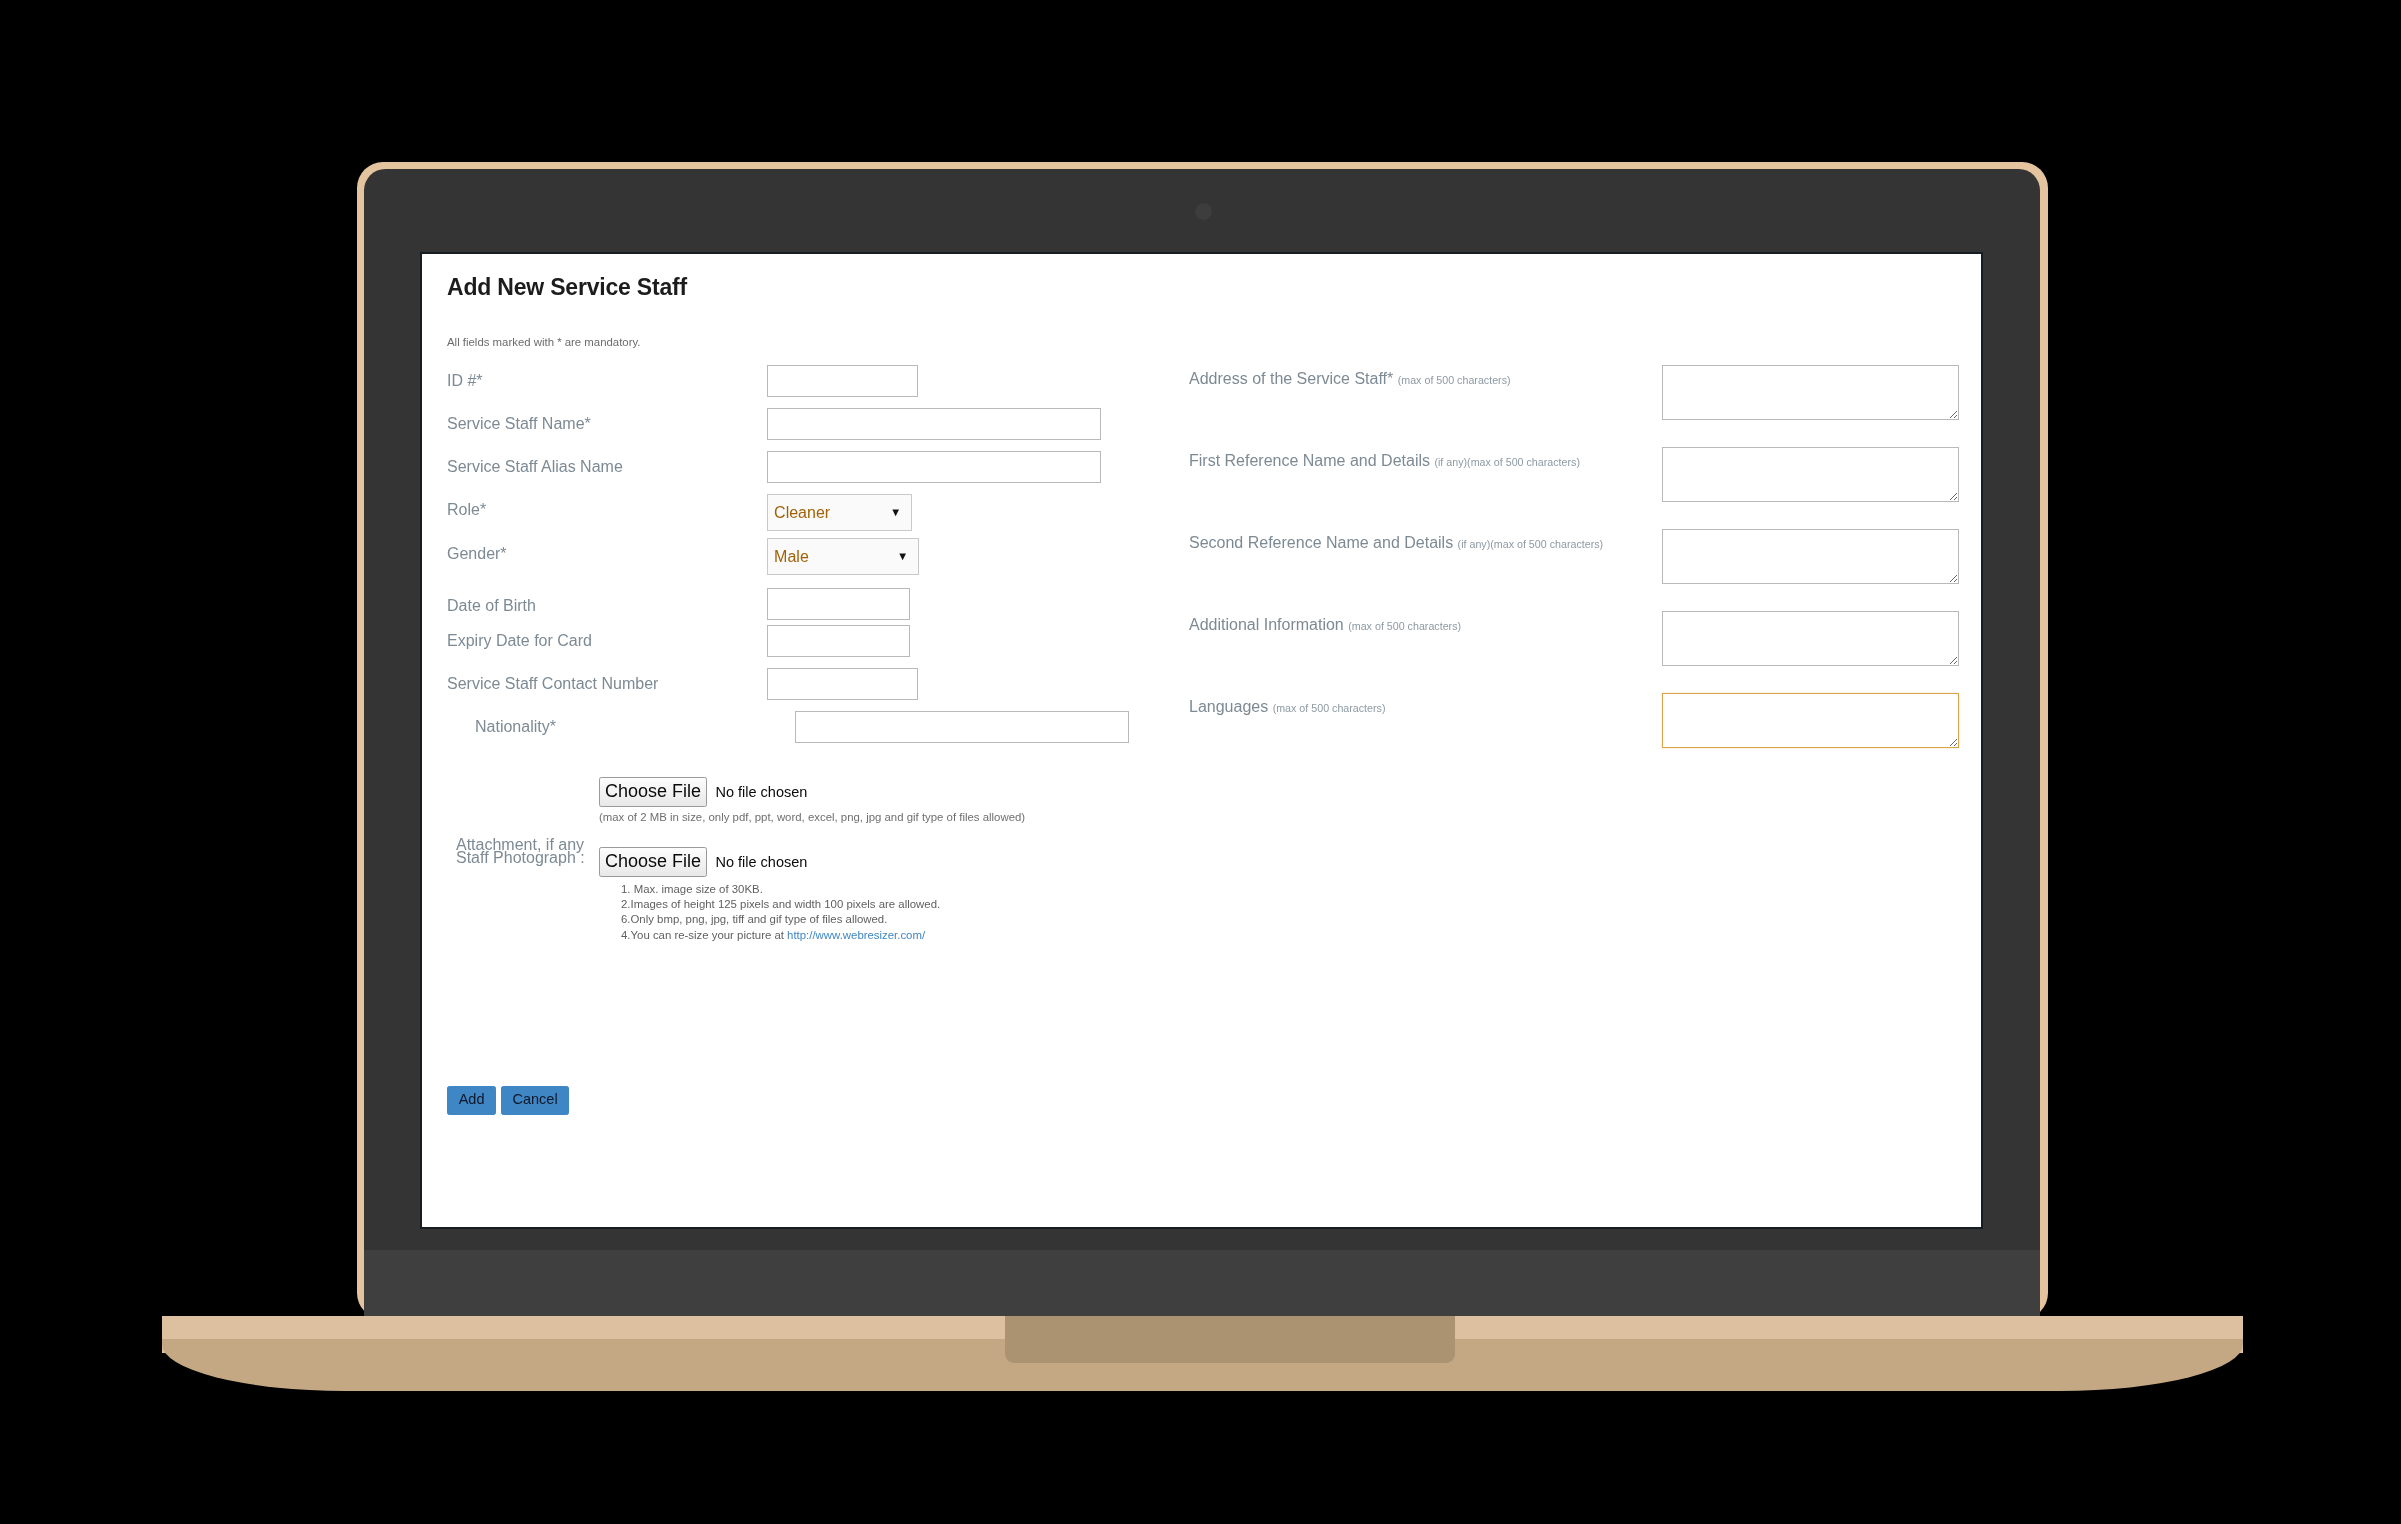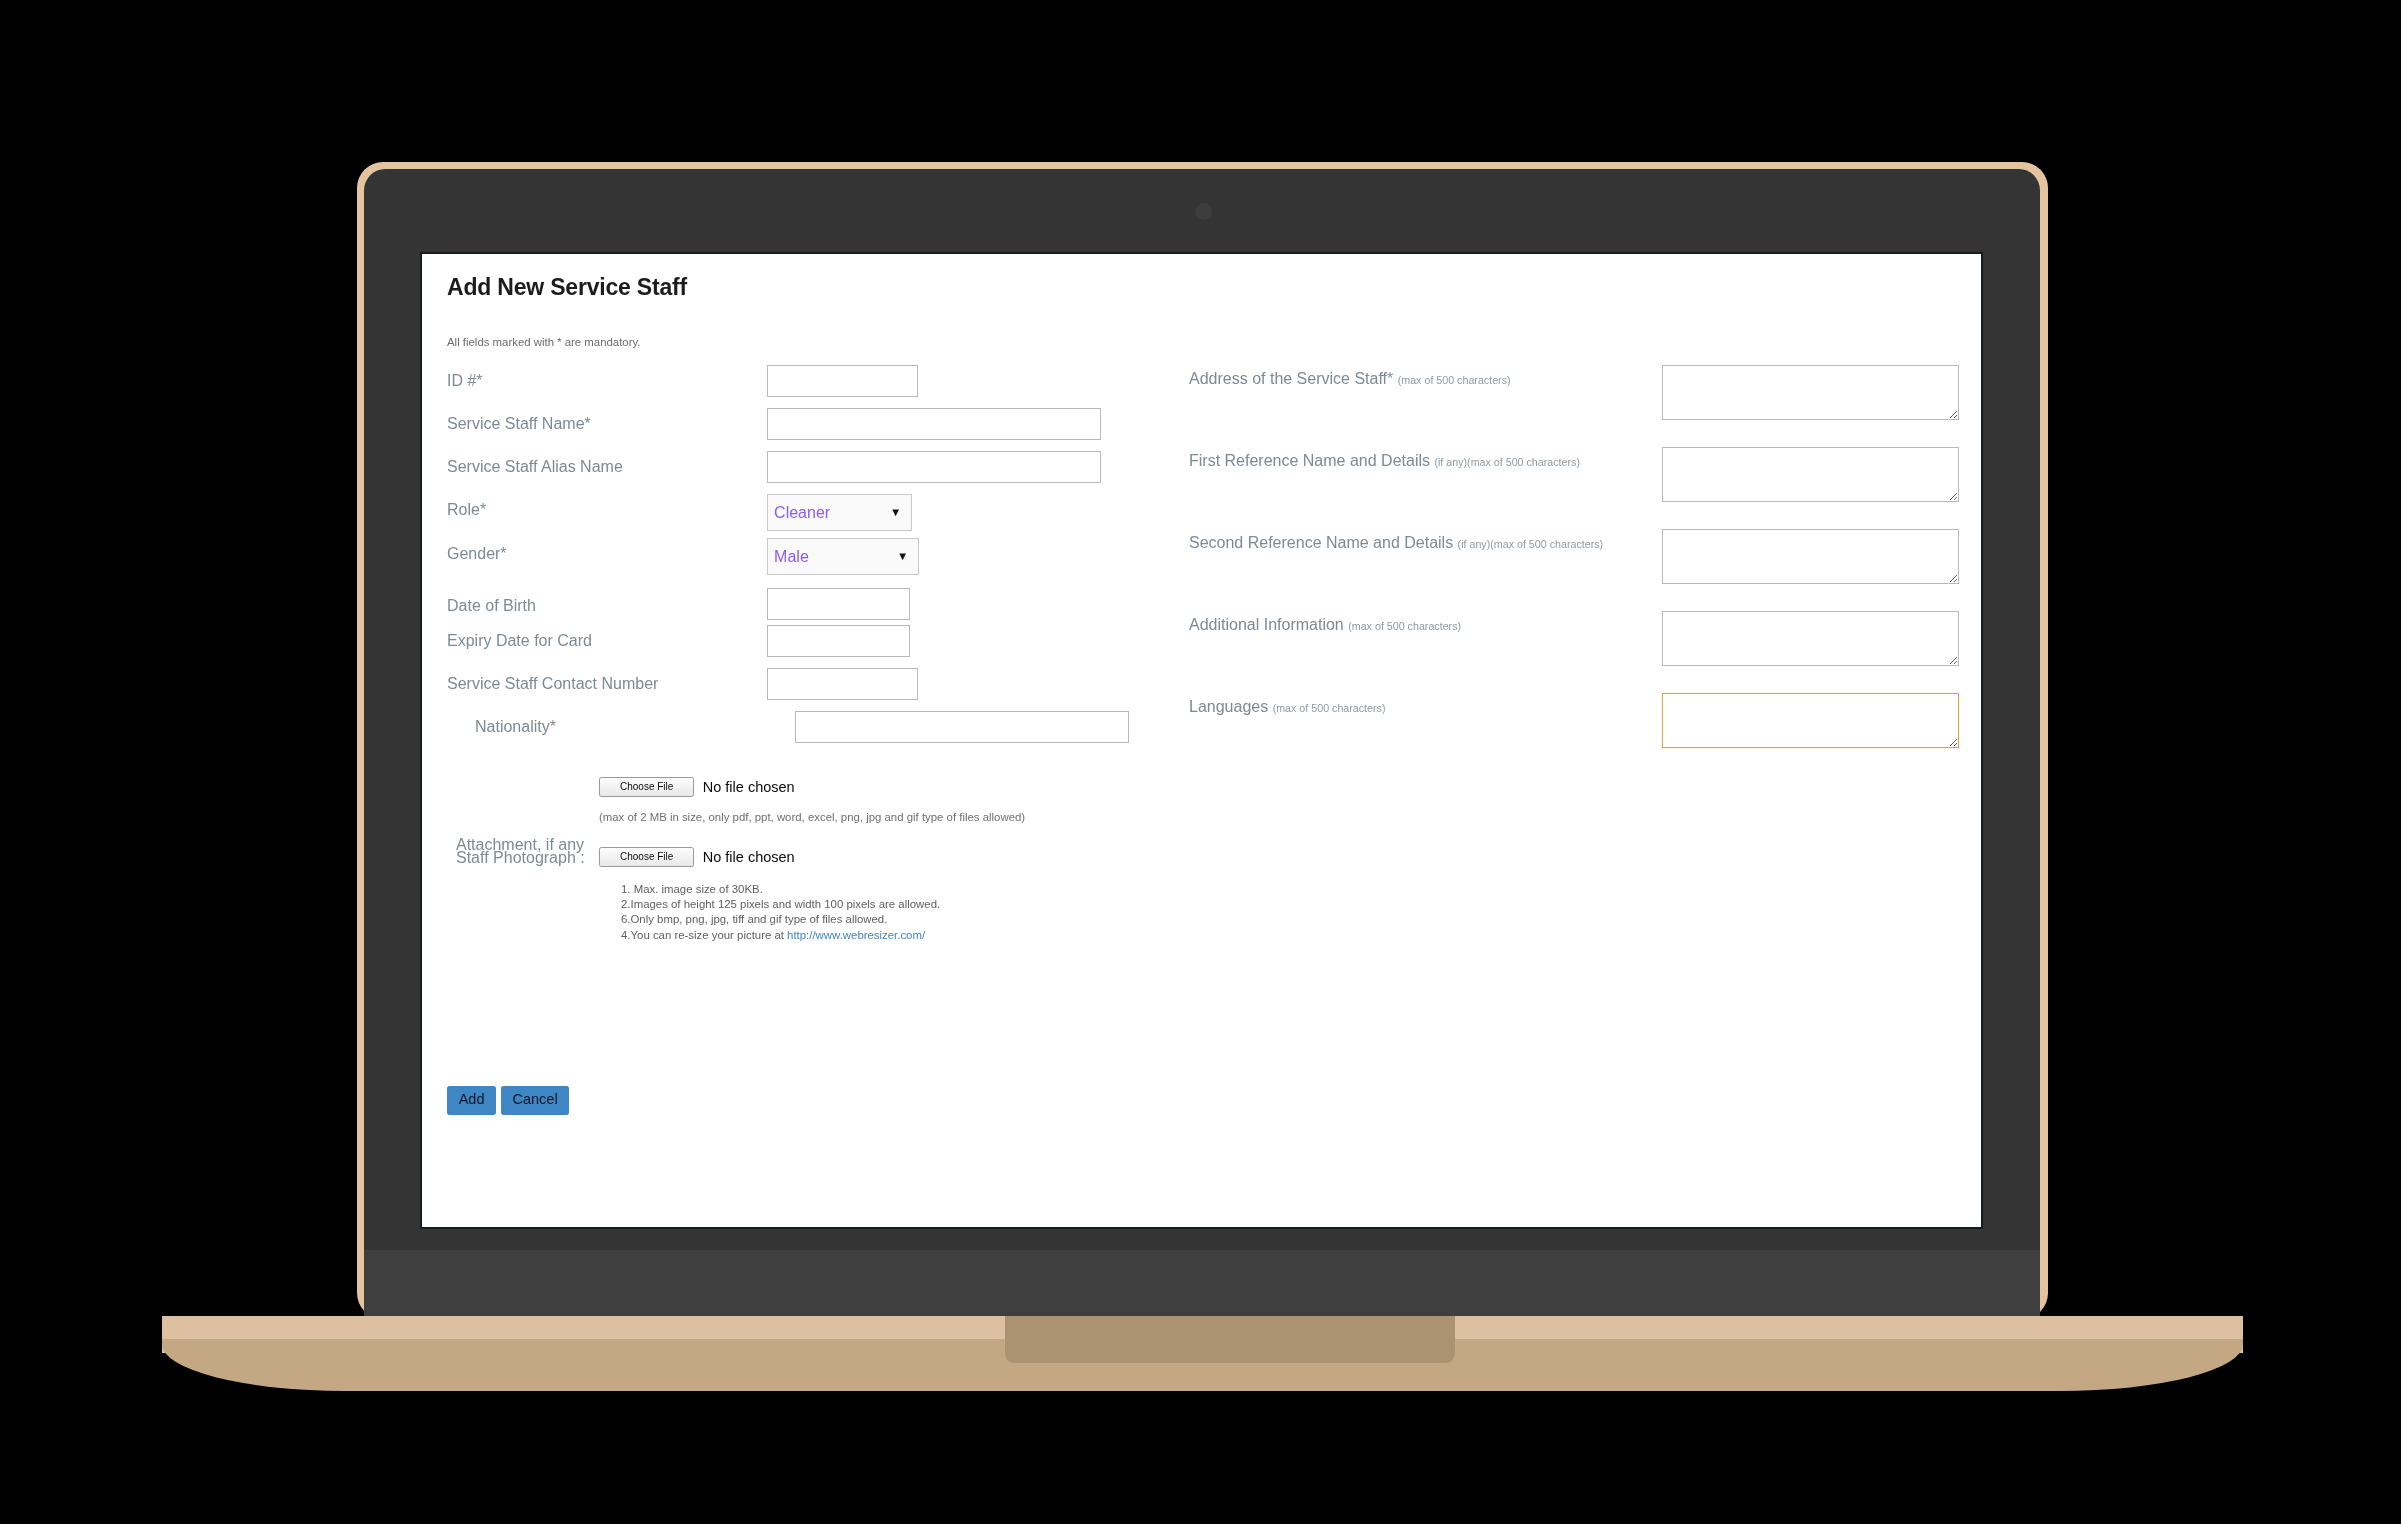--- a/index.html
+++ b/index.html
@@ -184,21 +184,21 @@
   input.w-mid     { width: 143px; }
   input.w-wide    { width: 334px; }
 
   select.sel {
     height: 37px;
     border: 0.8px solid #c9c9c9;
     background: #fafafa;
     box-sizing: border-box;
     font-size: 16px;
     font-family: "Liberation Sans", sans-serif;
-    color: #8b5cf6;
+    color: #a16207;
     padding: 1.5px 6.1px;
     border-radius: 0;
     -webkit-appearance: none;
     appearance: none;
   }
   .sel-wrap { position: relative; display: inline-block; }
   .sel-arrow {
     position: absolute;
     right: 10.7px;
     top: 50%;
@@ -244,26 +244,26 @@
     color: #7d8a94;
   }
   .file-row {
     position: absolute;
     display: flex;
     align-items: center;
     gap: 0;
   }
   .choose-btn {
     font-family: "Liberation Sans", sans-serif;
-    font-size: 10px;
+    font-size: 18px;
     color: #0a0a0a;
     background: linear-gradient(#fdfdfd, #e8e8e8);
     border: 0.8px solid #9a9a9a;
     border-radius: 2.3px;
-    padding: 3px 20px;
+    padding: 3px 5px;
     line-height: 1.2;
     cursor: pointer;
   }
   .file-status {
     font-size: 14.5px;
     color: #0a0a0a;
     margin-left: 8.4px;
   }
   .upload-hint {
     position: absolute;

